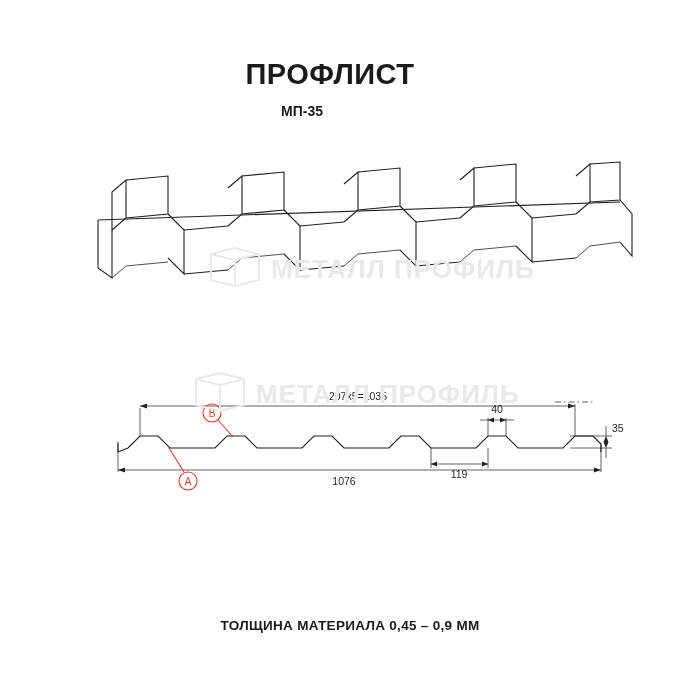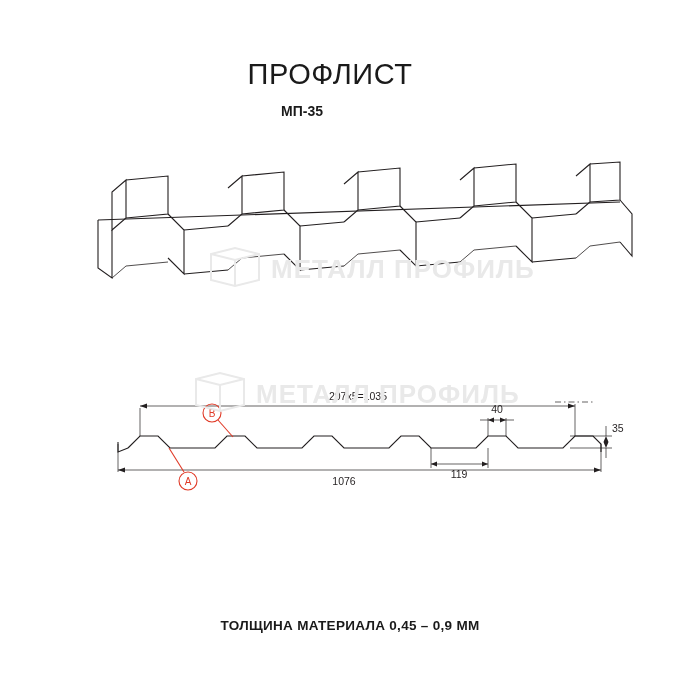--- a/index.html
+++ b/index.html
@@ -19,21 +19,21 @@
     position: absolute;
     inset: 0;
   }
   .title {
     position: absolute;
     top: 58px;
     left: 0;
     width: 660px;
     text-align: center;
     font-size: 29px;
-    font-weight: normal;
+    font-weight: bold;
     letter-spacing: 0.5px;
     color: #1a1a1a;
   }
   .subtitle {
     position: absolute;
     top: 103px;
     left: 0;
     width: 604px;
     text-align: center;
     font-size: 14px;

